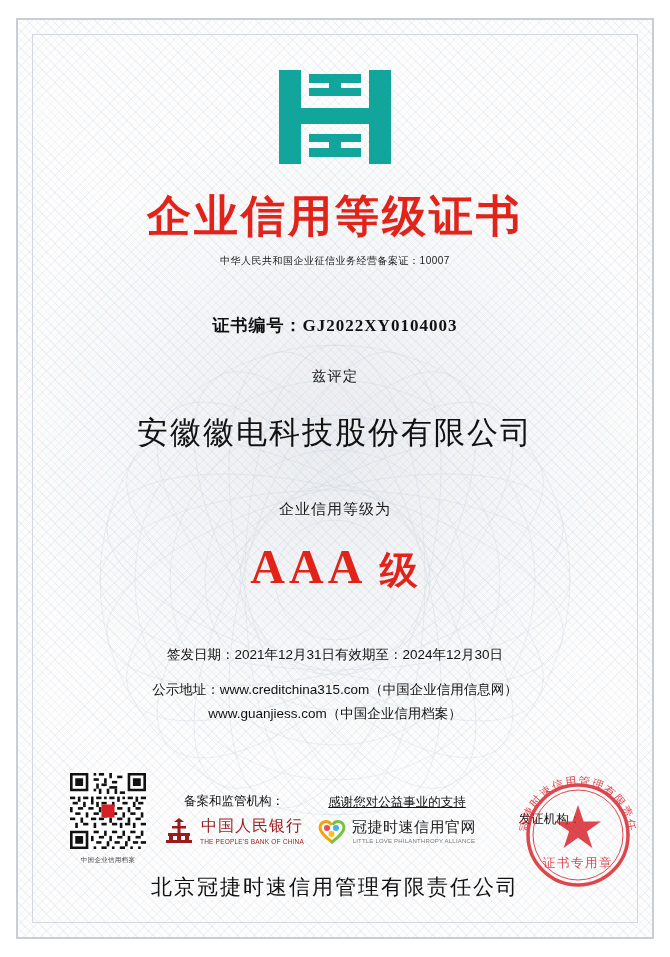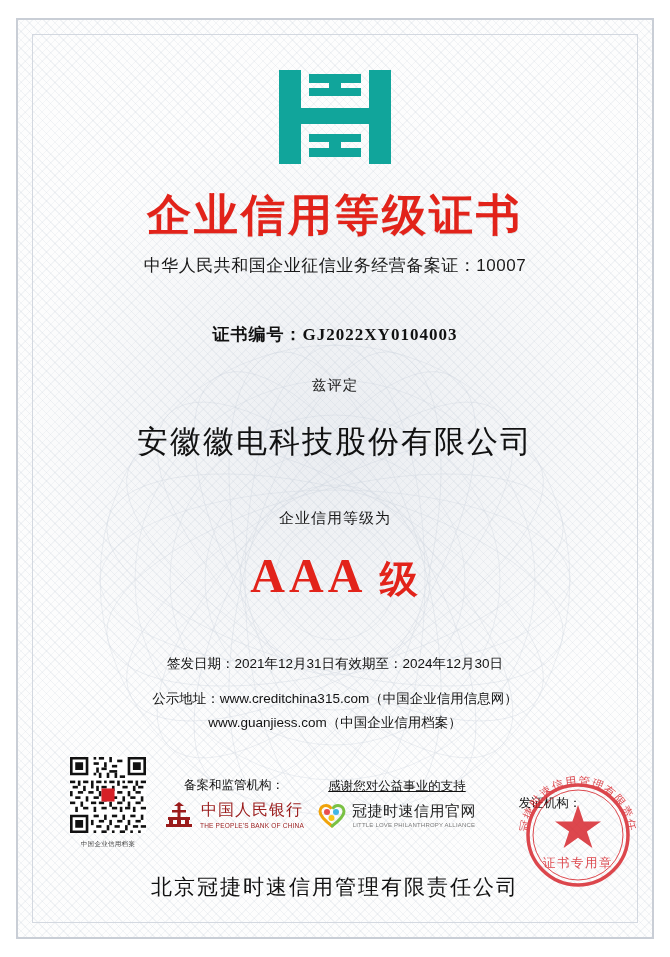--- a/index.html
+++ b/index.html
@@ -66,32 +66,32 @@
 
   
   .logo {
     margin: 18px auto 4px auto;
     width: 124px;
     height: 106px;
   }
 
   
   .main-title {
-    font-family: Liberation Serif, serif;
+    font-family: Liberation Sans, sans-serif;
     font-weight: bold;
     font-size: 44px;
     letter-spacing: 3px;
     color: #e2231a;
     margin-top: 14px;
     line-height: 1.1;
     text-shadow: 0 1px 0 rgba(0,0,0,0.10);
   }
   .record-line {
     font-family: "Liberation Sans", sans-serif;
-    font-size: 17px;
+    font-size: 10px;
     color: #1a1a1a;
     margin-top: 14px;
     letter-spacing: 0.5px;
   }
 
   .cert-no {
     margin-top: 46px;
     font-family: "Liberation Serif", serif;
     font-size: 17px;
     color: #111;
@@ -148,21 +148,21 @@
     font-size: 13.5px;
     color: #111;
     line-height: 1.75;
   }
 
   
   .bottom {
     position: absolute;
     left: 42px;
     right: 42px;
-    bottom: 74px;
+    bottom: 58px;
     height: 120px;
   }
   .bottom-row {
     display: flex;
     align-items: center;
     justify-content: space-between;
     height: 100%;
   }
   .qr-block {
     width: 96px;

